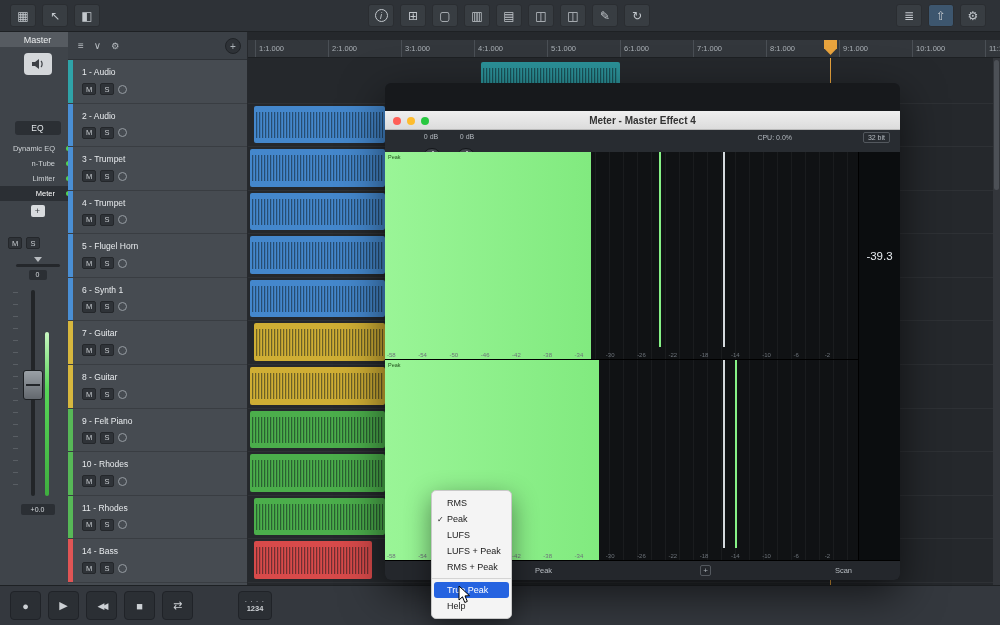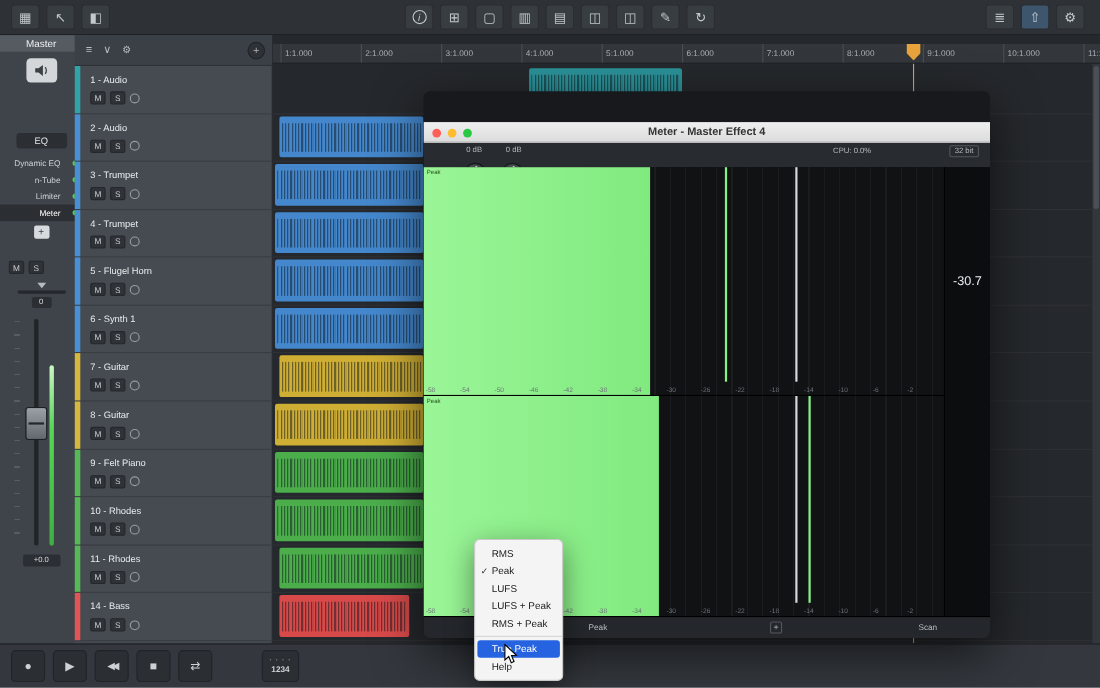--- a/index.html
+++ b/index.html
@@ -592,21 +592,21 @@
               <span class="scale-num">-22</span>
               <span class="scale-num">-18</span>
               <span class="scale-num">-14</span>
               <span class="scale-num">-10</span>
               <span class="scale-num">-6</span>
               <span class="scale-num">-2</span>
             </div>
         </div>
       </div>
       <div class="m-side">
-        <div class="side-cell side-top">-30.7</div>
+        <div class="side-cell side-top">-39.3</div>
       </div>
     </div>
     <div class="p-footer">
       <span class="f-peak">Peak</span>
       <span class="f-icon">+</span>
       <span class="f-scan">Scan</span>
     </div>
   </div>
 
   <div class="cmenu">

